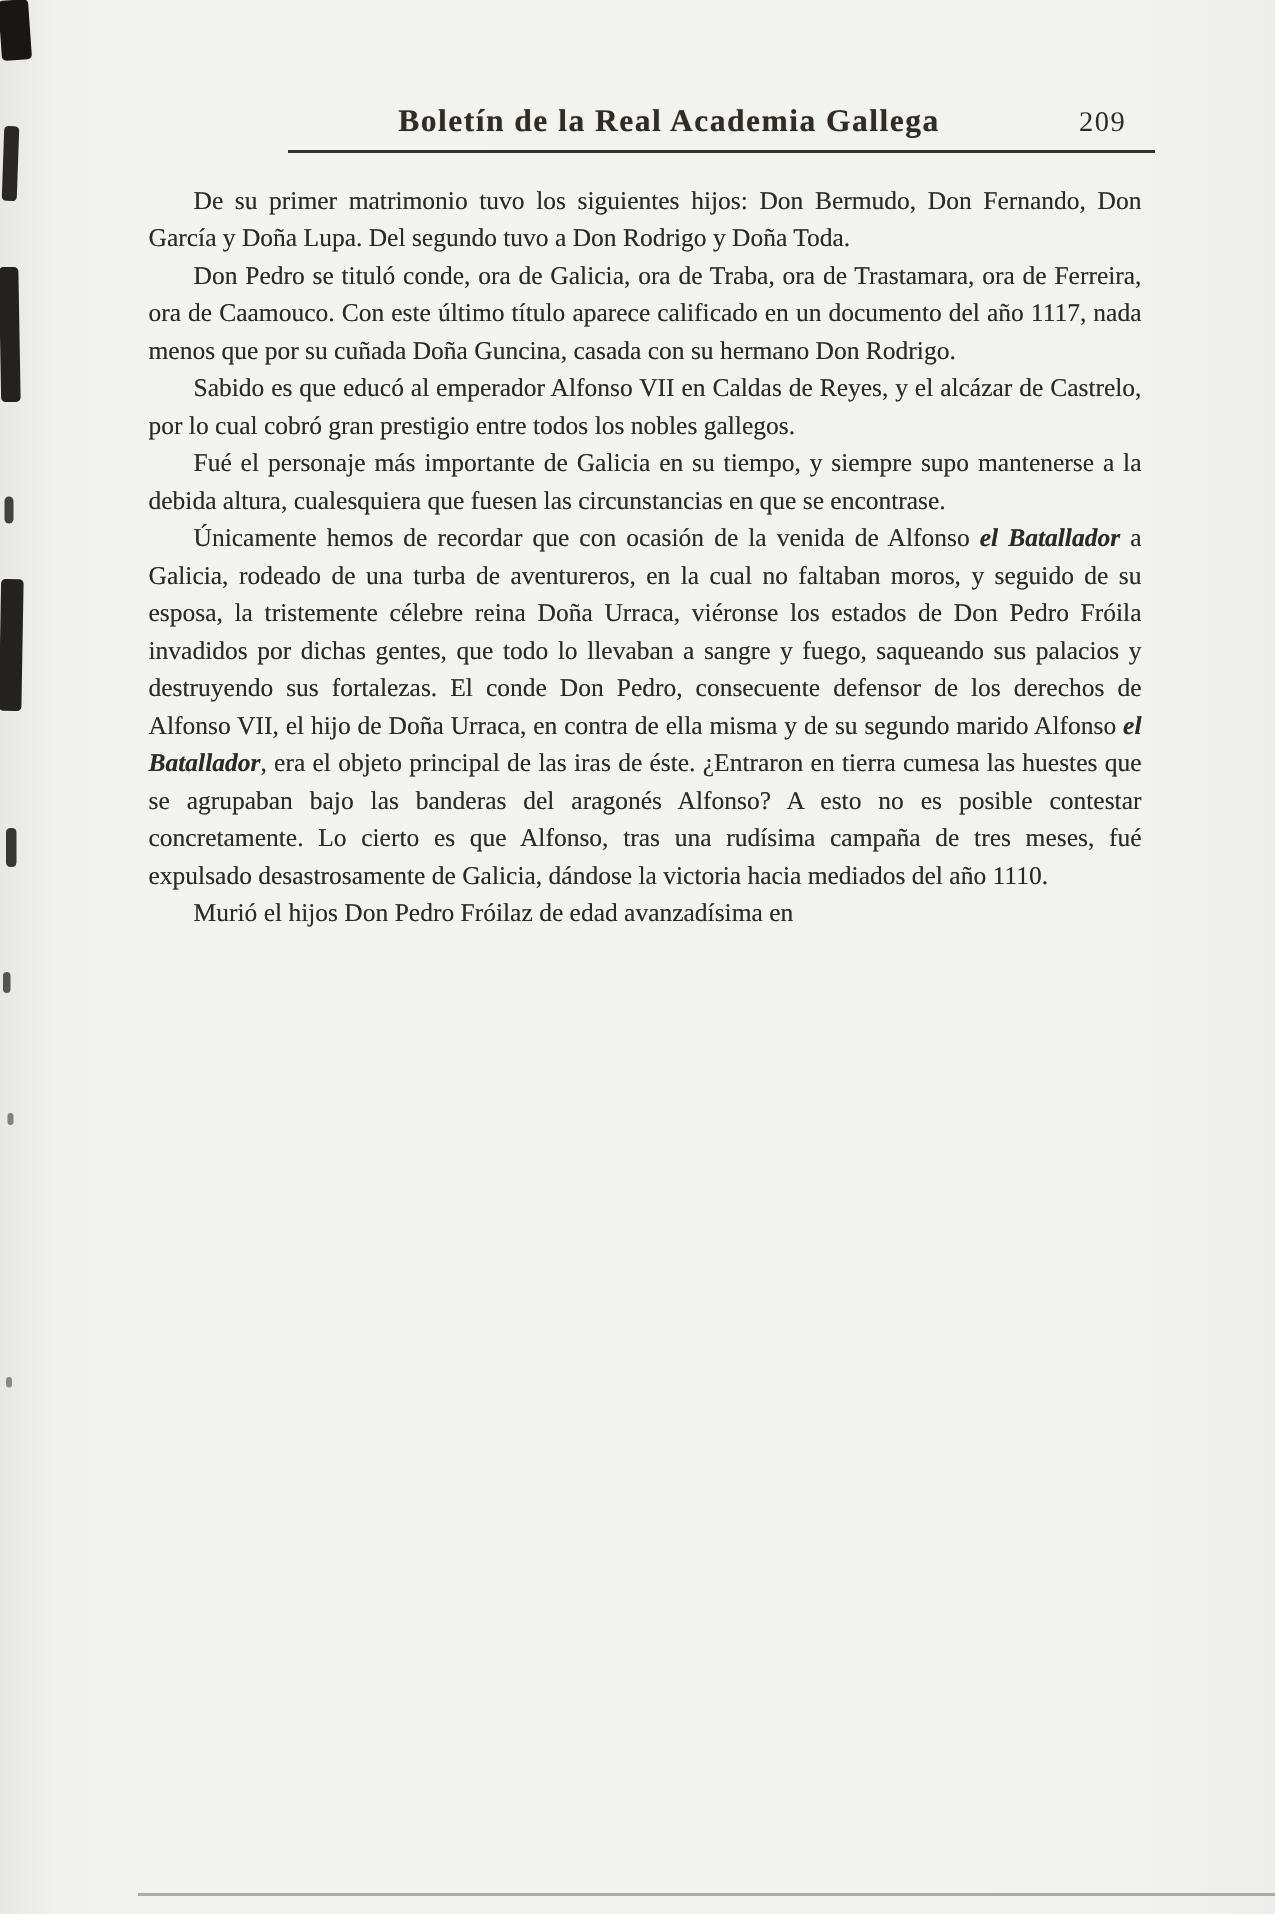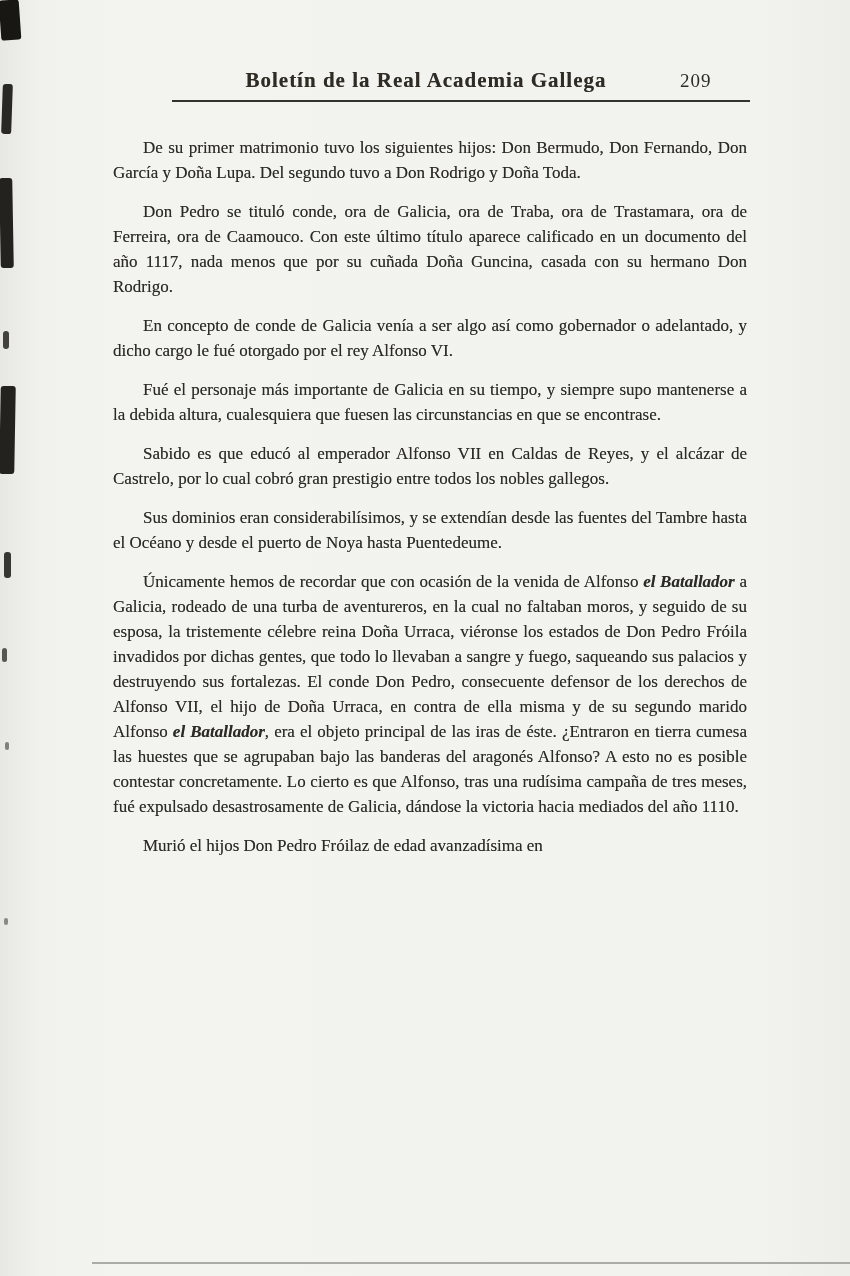--- a/index.html
+++ b/index.html
@@ -30,58 +30,58 @@
   .a4 { left: 3px; top: 331px; width: 6px;  height: 18px; opacity: .8; }
   .a5 { left: 0;  top: 386px; width: 15px; height: 88px; transform: rotate(1deg); opacity: .95; }
   .a6 { left: 4px; top: 552px; width: 7px;  height: 26px; opacity: .85; }
   .a7 { left: 2px; top: 648px; width: 5px;  height: 14px; opacity: .7; }
   .a8 { left: 5px; top: 742px; width: 4px;  height: 8px;  opacity: .5; }
   .a9 { left: 4px; top: 918px; width: 4px;  height: 7px;  opacity: .45; }
 
   
   .header {
     position: absolute;
-    left: 172px;
+    left: 192px;
     top: 68px;
     width: 578px;
     display: flex;
     align-items: baseline;
     border-bottom: 2px solid #34322c;
     padding-bottom: 7px;
   }
   .journal-title {
     flex: 1;
     text-align: center;
     font-size: 21px;
     font-weight: bold;
     letter-spacing: 1px;
     color: #2e2c25;
     text-shadow: 0 0 0.6px rgba(40,38,30,.55);
   }
   .page-number {
     width: 70px;
-    text-align: left;
+    text-align: center;
     font-size: 19px;
     color: #2e2c25;
     letter-spacing: 1px;
   }
 
   
   .page-body {
     position: absolute;
     left: 99px;
     top: 121px;
     width: 662px;
     font-size: 17px;
     line-height: 25px;
     text-align: justify;
     text-shadow: 0 0 0.4px rgba(43,42,36,.5);
   }
   .para {
-    margin: 14px;
+    margin: 0;
     text-indent: 30px;
   }
   .italic { font-style: italic; font-weight: bold; }
 
   
   .bottom-line {
     position: absolute;
     left: 92px;
     top: 1262px;
     width: 758px;
@@ -106,23 +106,21 @@
   <div class="artifact a9"></div>
 
   <div class="header">
     <div class="journal-title">Boletín de la Real Academia Gallega</div>
     <div class="page-number">209</div>
   </div>
 
   <div class="page-body">
       <p class="para"><span>De su primer matrimonio tuvo los siguientes hijos: Don Bermudo, Don Fernando, Don García y Doña Lupa. Del segundo tuvo a Don Rodrigo y Doña Toda.</span></p>
       <p class="para"><span>Don Pedro se tituló conde, ora de Galicia, ora de Traba, ora de Trastamara, ora de Ferreira, ora de Caamouco. Con este último título aparece calificado en un documento del año 1117, nada menos que por su cuñada Doña Guncina, casada con su hermano Don Rodrigo.</span></p>
-      <p class="para"><span>En concepto de conde de Galicia venía a ser algo así como gobernador o adelantado, y dicho cargo le fué otorgado por el rey Alfonso VI.</span></p>
+      <p class="para"><span>Sabido es que educó al emperador Alfonso VII en Caldas de Reyes, y el alcázar de Castrelo, por lo cual cobró gran prestigio entre todos los nobles gallegos.</span></p>
       <p class="para"><span>Fué el personaje más importante de Galicia en su tiempo, y siempre supo mantenerse a la debida altura, cualesquiera que fuesen las circunstancias en que se encontrase.</span></p>
-      <p class="para"><span>Sabido es que educó al emperador Alfonso VII en Caldas de Reyes, y el alcázar de Castrelo, por lo cual cobró gran prestigio entre todos los nobles gallegos.</span></p>
-      <p class="para"><span>Sus dominios eran considerabilísimos, y se extendían desde las fuentes del Tambre hasta el Océano y desde el puerto de Noya hasta Puentedeume.</span></p>
       <p class="para"><span>Únicamente hemos de recordar que con ocasión de la venida de Alfonso </span><span class="italic">el Batallador</span><span> a Galicia, rodeado de una turba de aventureros, en la cual no faltaban moros, y seguido de su esposa, la tristemente célebre reina Doña Urraca, viéronse los estados de Don Pedro Fróila invadidos por dichas gentes, que todo lo llevaban a sangre y fuego, saqueando sus palacios y destruyendo sus fortalezas. El conde Don Pedro, consecuente defensor de los derechos de Alfonso VII, el hijo de Doña Urraca, en contra de ella misma y de su segundo marido Alfonso </span><span class="italic">el Batallador</span><span>, era el objeto principal de las iras de éste. ¿Entraron en tierra cumesa las huestes que se agrupaban bajo las banderas del aragonés Alfonso? A esto no es posible contestar concretamente. Lo cierto es que Alfonso, tras una rudísima campaña de tres meses, fué expulsado desastrosamente de Galicia, dándose la victoria hacia mediados del año 1110.</span></p>
       <p class="para"><span>Murió el hijos Don Pedro Fróilaz de edad avanzadísima en</span></p>
     </div>
 
   <div class="bottom-line"></div>
 
 </div>
 
 </body></html>

